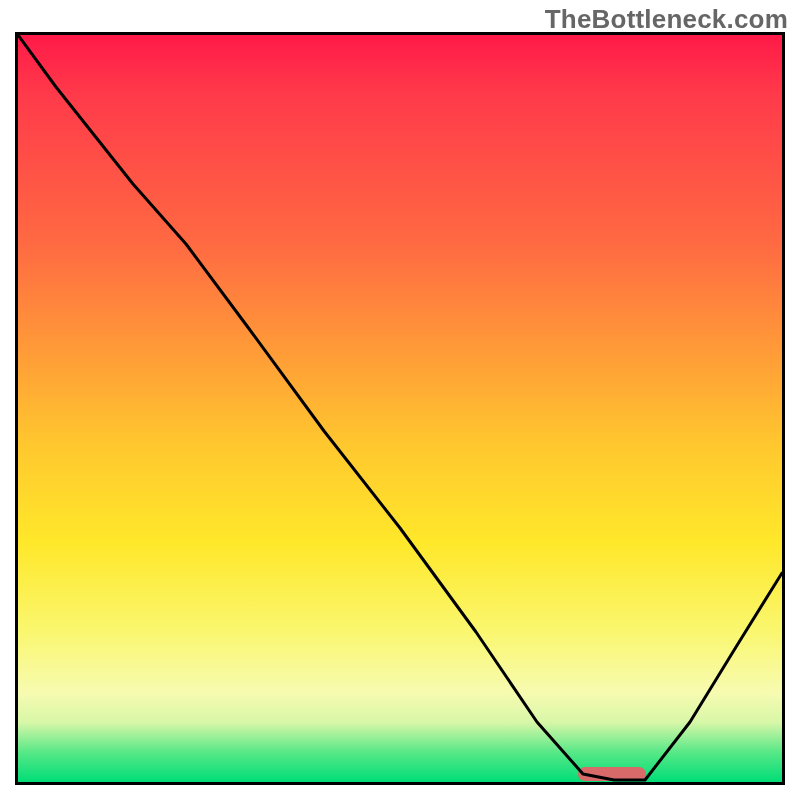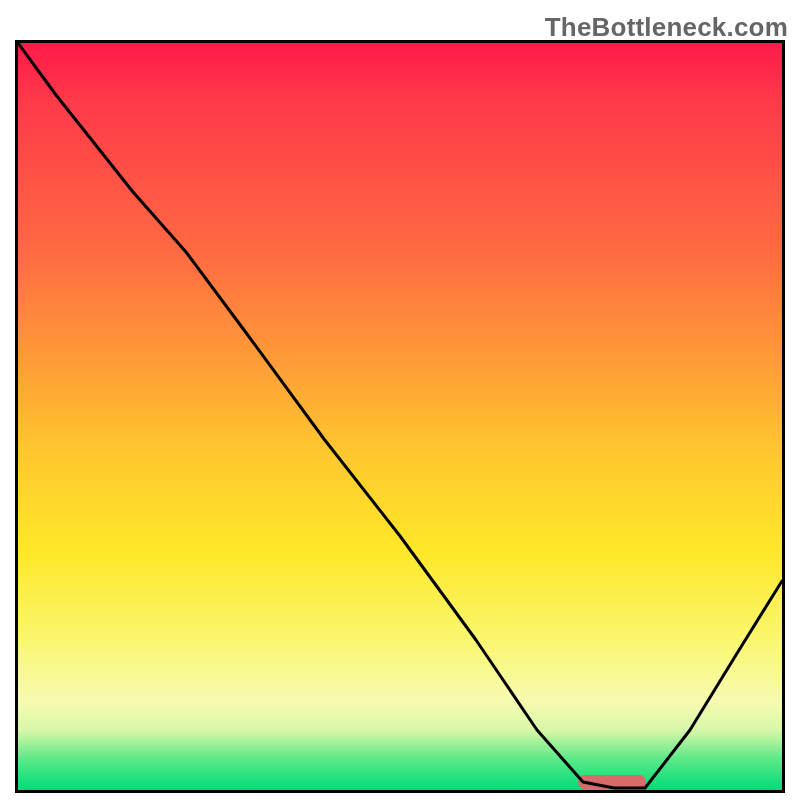--- a/index.html
+++ b/index.html
@@ -7,21 +7,20 @@
     padding: 0;
     width: 800px;
     height: 800px;
     background: #ffffff;
     font-family: Arial, Helvetica, sans-serif;
   }
   .wrap {
     position: relative;
     width: 800px;
     height: 712px;
-    margin-top: 8px;
   }
   .watermark {
     position: absolute;
     top: 4px;
     right: 12px;
     font-size: 26px;
     font-weight: 600;
     color: #666666;
     letter-spacing: 0.2px;
     z-index: 10;

